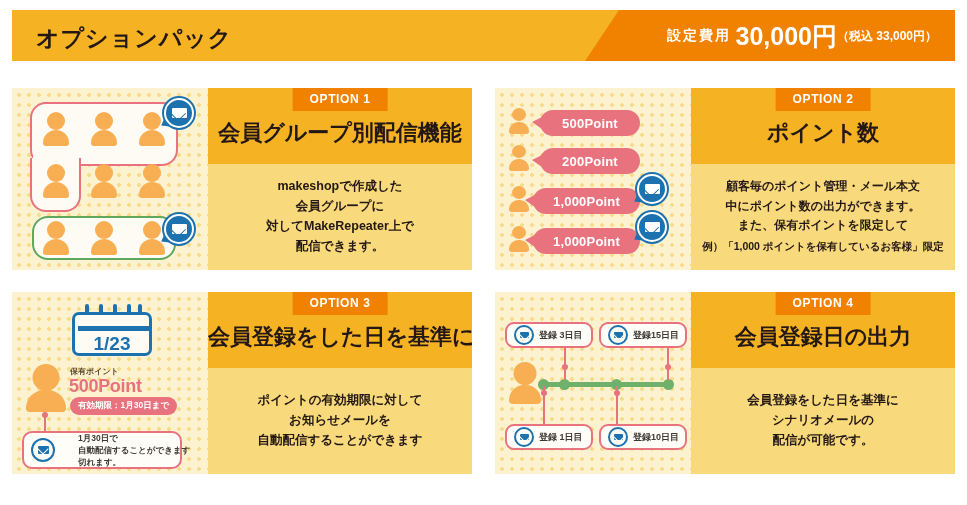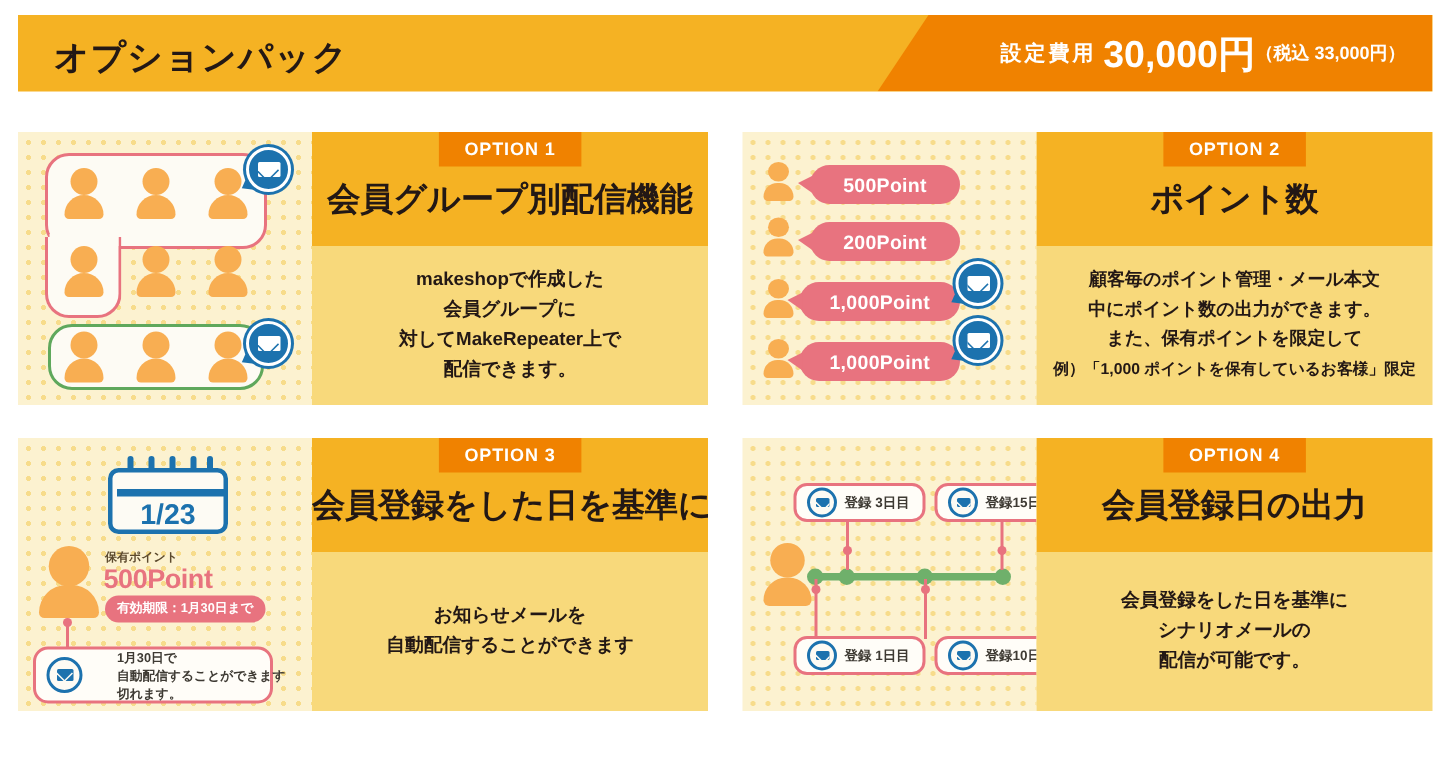--- a/index.html
+++ b/index.html
@@ -148,21 +148,21 @@
   .tealmail .env2:after{
     content:"";position:absolute;left:1px;top:-1px;width:7px;height:7px;
     border-right:1.4px solid #FDFBF4;border-bottom:1.4px solid #FDFBF4;transform:rotate(45deg);
   }
 
   
   .tl-line{position:absolute;height:5px;background:#6FB06B;border-radius:3px;}
   .tl-dot{position:absolute;width:11px;height:11px;border-radius:50%;background:#6FB06B;}
   .tl-box{
     position:absolute;background:#FFFDF8;border:2px solid #E8737F;border-radius:9px;
-    height:26px;box-sizing:border-box;display:flex;align-items:center;gap:5px;padding:0 7px;margin-left:24px;
+    height:26px;box-sizing:border-box;display:flex;align-items:center;gap:5px;padding:0 7px;
   }
   .tl-box-label{font-size:9px;font-weight:bold;color:#3E3A33;white-space:nowrap;}
 </style>
 </head>
 <body>
 
 <div class="page">
 
   <div class="header">
     <div class="header-title">オプションパック</div>
@@ -348,20 +348,21 @@
           </div>
         </div>
       </div>
 
       <div class="info">
         <div class="info-head">
           <div class="opt-badge">OPTION 3</div>
           <div class="card-title">会員登録をした日を基準に</div>
         </div>
         <div class="card-body">
+          <div class="body-line">ポイントの有効期限に対して</div>
           <div class="body-line">お知らせメールを</div>
           <div class="body-line">自動配信することができます</div>
         </div>
       </div>
     </div>
 
     <div class="card c4">
       <div class="illus">
         <div class="person" style="left:14px;top:70px;width:32px;height:42px;">
           <div class="head" style="width:23px;height:23px;"></div>

